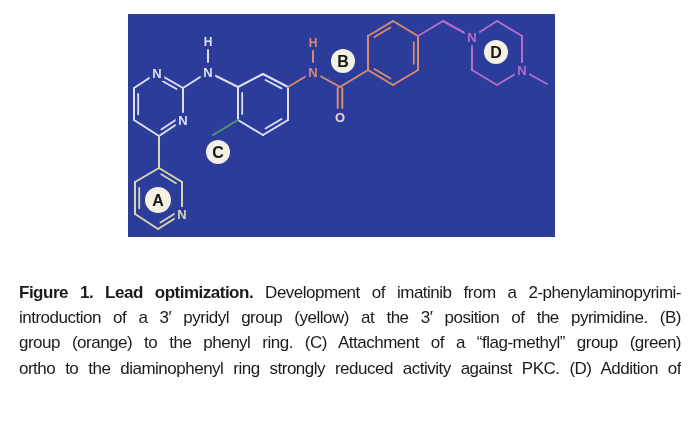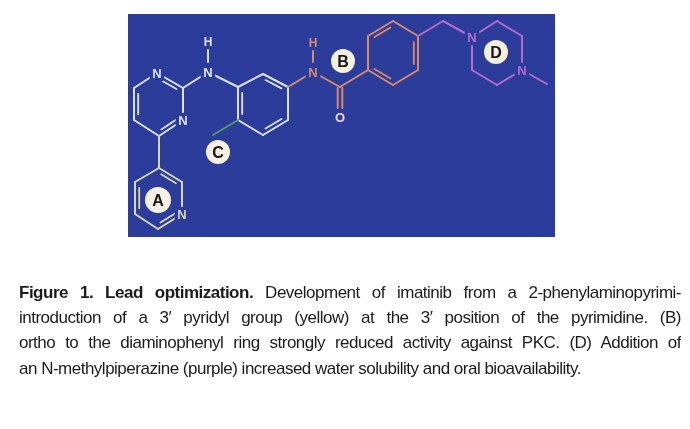--- a/index.html
+++ b/index.html
@@ -128,15 +128,15 @@
     <text class="badge-letter" x="218" y="157.5">C</text>
     <circle class="badge-circle" cx="496" cy="52" r="12"></circle>
     <text class="badge-letter" x="496" y="57.5">D</text>
   </g>
 </svg>
 </div>
 
 <div class="caption">
   <div class="cap-line"><b>Figure 1. Lead optimization.</b><span> Development of imatinib from a 2-phenylaminopyrimi-</span></div>
   <div class="cap-line">introduction of a 3′ pyridyl group (yellow) at the 3′ position of the pyrimidine. (B)</div>
+  <div class="cap-line">group (orange) to the phenyl ring. (C) Attachment of a “flag-methyl” group (green)</div>
   <div class="cap-line">ortho to the diaminophenyl ring strongly reduced activity against PKC. (D) Addition of</div>
-  <div class="cap-line last">an N-methylpiperazine (purple) increased water solubility and oral bioavailability.</div>
 </div>
 
 </body></html>

